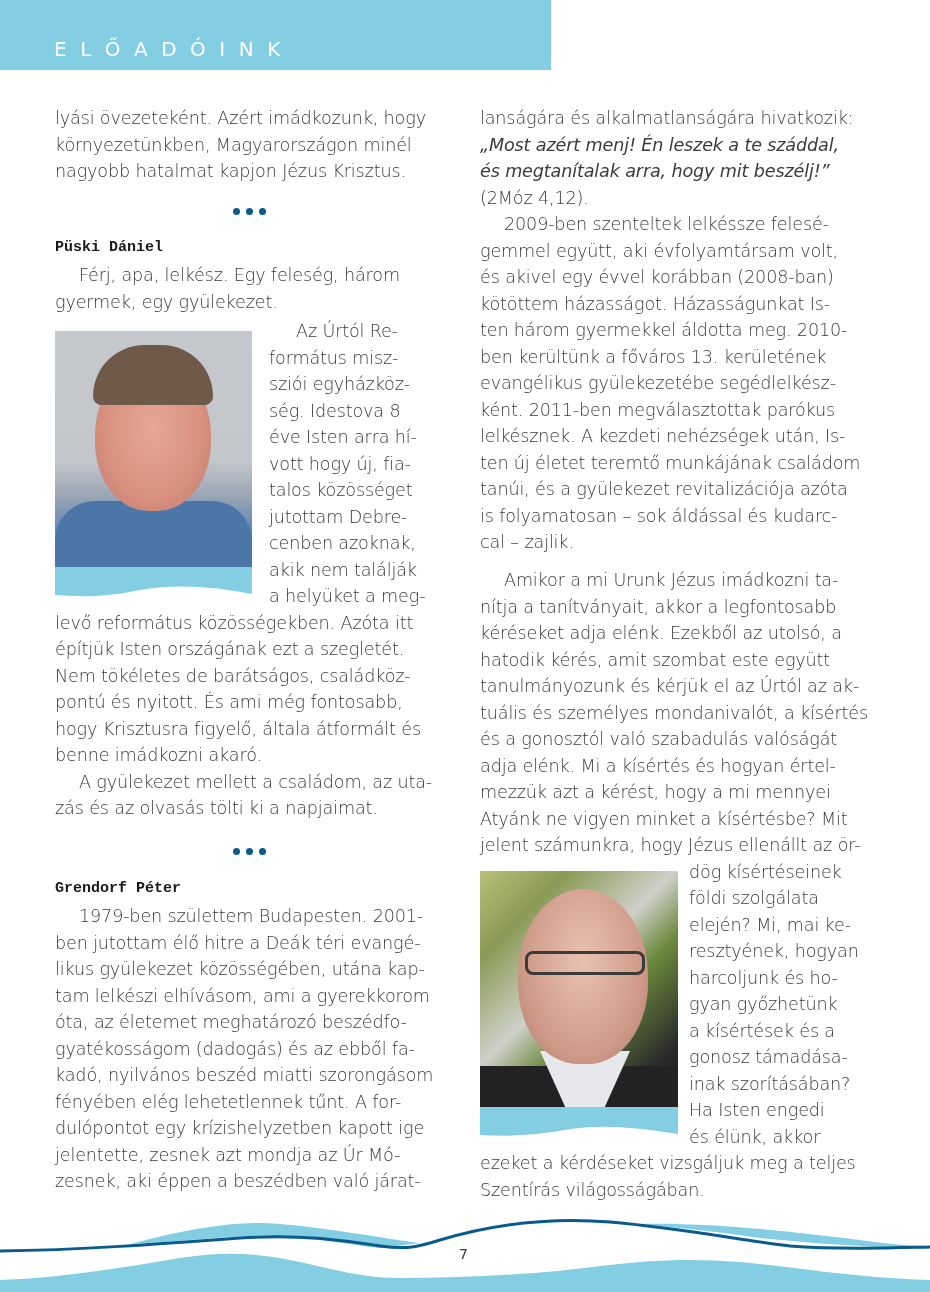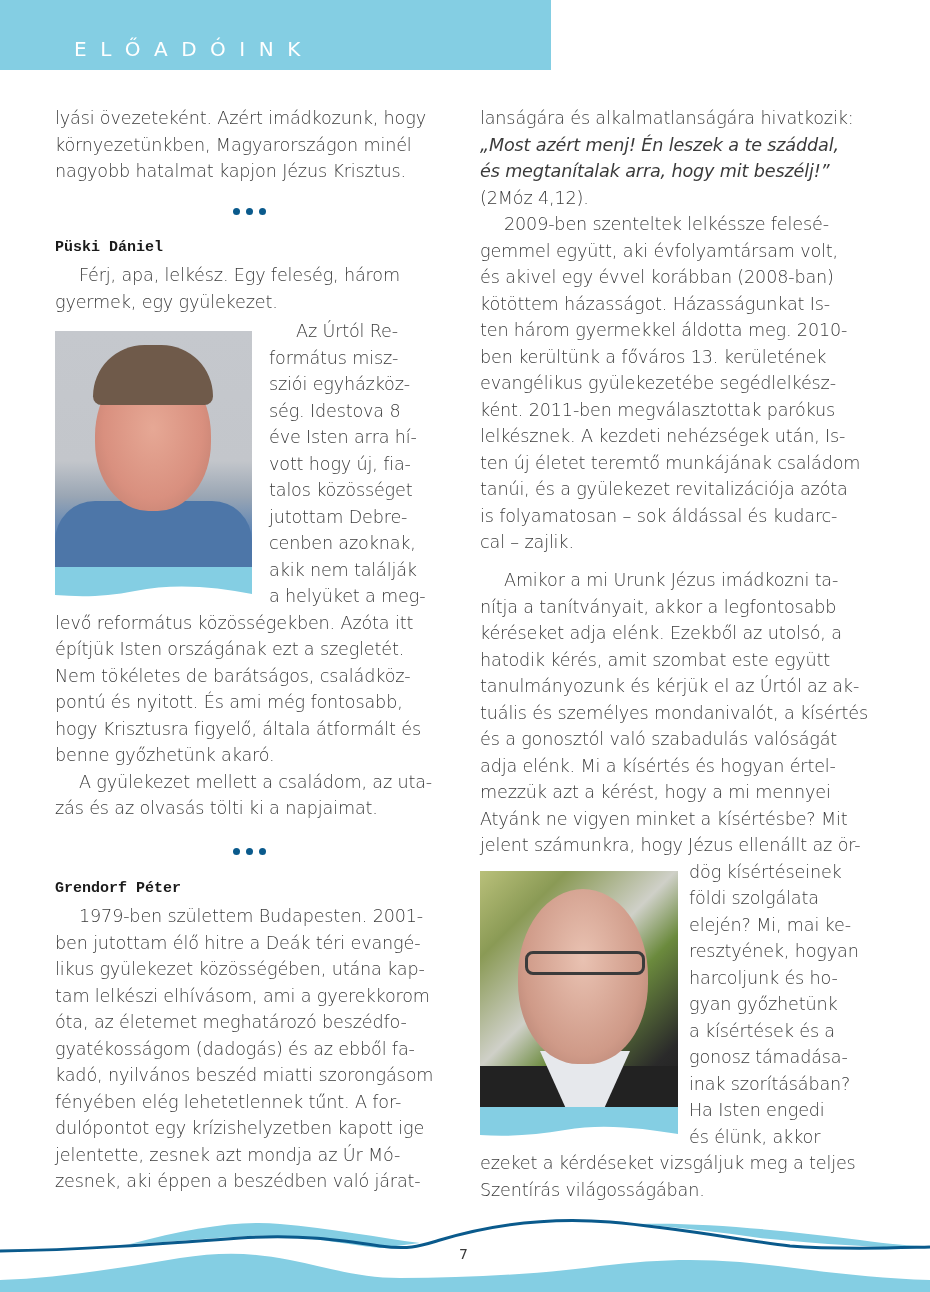--- a/index.html
+++ b/index.html
@@ -11,21 +11,20 @@
   }
   .header-bar {
     position: absolute; left: 0; top: 0; width: 551px; height: 70px;
     background: #84cee3;
   }
   .header-title {
     position: absolute; left: 54px; top: 36px;
     font-family: "DejaVu Sans", sans-serif;
     font-size: 20px; letter-spacing: 13.5px; color: #ffffff; font-weight: normal;
     line-height: 26px;
-    margin-left: 20px;
   }
   .col { position: absolute; }
   .col-left { left: 55px; top: 105px; width: 395px; }
   .col-right { left: 480px; top: 105px; width: 400px; }
   .line {
     position: absolute; left: 0; white-space: nowrap;
     font-size: 17.6px; line-height: 26px; letter-spacing: -0.15px;
     font-weight: 300;
   }
   .ital { font-style: italic; }
@@ -92,21 +91,21 @@
   <div class="line" style="top:398.5px; left:214px">jutottam Debre-</div>
   <div class="line" style="top:425px; left:214px">cenben azoknak,</div>
   <div class="line" style="top:451.5px; left:214px">akik nem találják</div>
   <div class="line" style="top:478px; left:214px">a helyüket a meg-</div>
 
   <div class="line" style="top:504.5px">levő református közösségekben. Azóta itt</div>
   <div class="line" style="top:531px">építjük Isten országának ezt a szegletét.</div>
   <div class="line" style="top:557.5px">Nem tökéletes de barátságos, családköz-</div>
   <div class="line" style="top:584px">pontú és nyitott. És ami még fontosabb,</div>
   <div class="line" style="top:610.5px">hogy Krisztusra figyelő, általa átformált és</div>
-  <div class="line" style="top:637px">benne győzhetünk akaró.</div>
+  <div class="line" style="top:637px">benne imádkozni akaró.</div>
   <div class="line" style="top:663.5px; left:24px">A gyülekezet mellett a családom, az uta-</div>
   <div class="line" style="top:690px">zás és az olvasás tölti ki a napjaimat.</div>
 
   <div class="sep" style="left:178px; top:743px">
     <span class="dot"></span>
     <span class="dot"></span>
     <span class="dot"></span>
   </div>
 
   <div class="heading" style="top:771px">Grendorf Péter</div>

